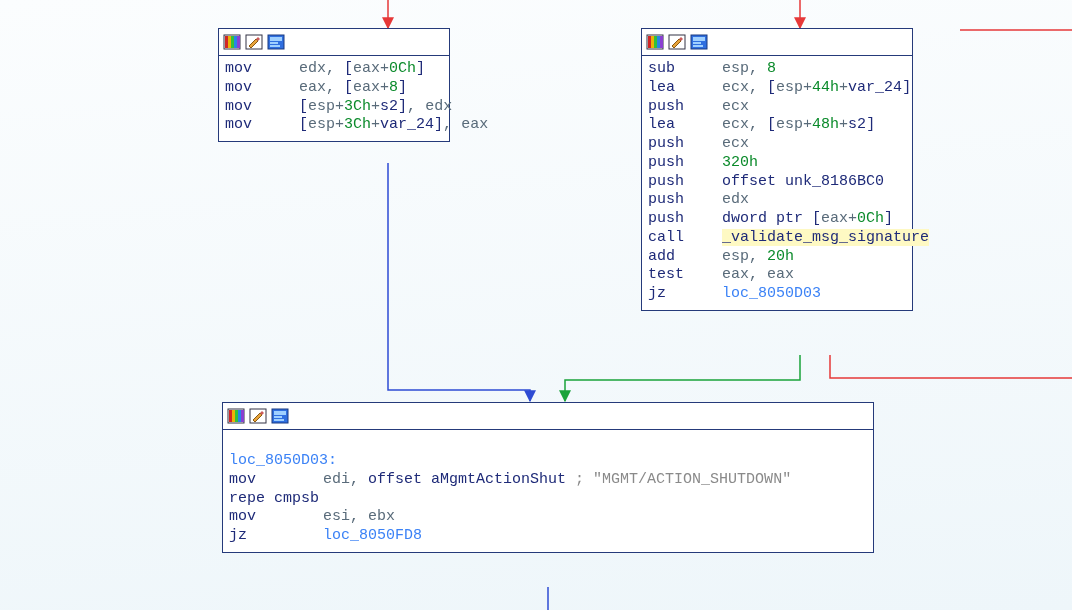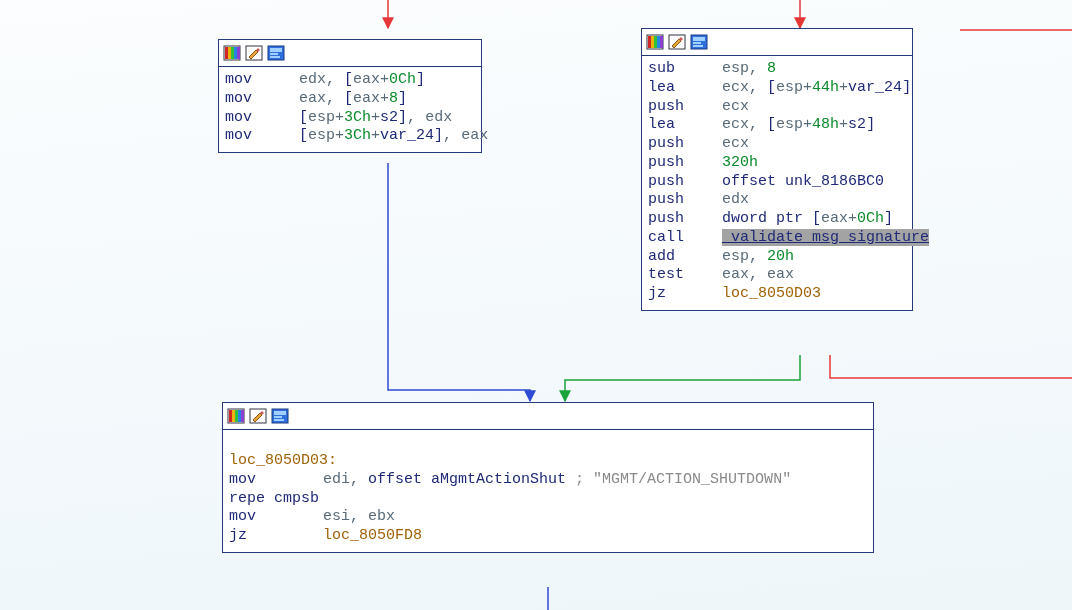--- a/index.html
+++ b/index.html
@@ -47,23 +47,23 @@
     line-height: 1.25;
   }
   .line { white-space: pre; }
   .mnem { color: #1e2a78; display: inline-block; width: 74px; }
   .mnem-wide { color: #1e2a78; display: inline-block; width: 94px; }
   .reg  { color: #596b7a; }
   .num  { color: #0a8a2a; }
   .punct{ color: #596b7a; }
   .name { color: #1e2a78; }
   .brk  { color: #1e2a78; }
-  .label{ color: #a16207; margin-top: 8px; }
+  .label{ color: #3b82f6; margin-top: 8px; }
   .comment { color: #8a8a8a; }
-  .hl-y { background: #a3a3a3; text-decoration: underline; }
+  .hl-y { background: #fef9c3; }
 </style>
 </head>
 <body>
 
 <svg class="edges" viewBox="0 0 1072 610">
   <defs>
     <marker id="arr-red" viewBox="0 0 10 10" refX="9" refY="5" markerWidth="8" markerHeight="8" orient="auto">
       <path d="M0,0 L10,5 L0,10 z" fill="#e63838"></path>
     </marker>
     <marker id="arr-blue" viewBox="0 0 10 10" refX="9" refY="5" markerWidth="8" markerHeight="8" orient="auto">
@@ -82,21 +82,21 @@
 
   <polyline points="388,163 388,390 530,390 530,401" fill="none" stroke="#2e4bd3" stroke-width="1.5" marker-end="url(#arr-blue)"></polyline>
 
   <polyline points="800,355 800,380 565,380 565,401" fill="none" stroke="#1aa33a" stroke-width="1.5" marker-end="url(#arr-green)"></polyline>
 
   <polyline points="830,355 830,378 1072,378" fill="none" stroke="#e63838" stroke-width="1.5"></polyline>
 
   <line x1="548" y1="587" x2="548" y2="610" stroke="#2e4bd3" stroke-width="1.5"></line>
 </svg>
 
-<div class="node" id="node-a" style="left:218px; top:39px; width:264px;">
+<div class="node" id="node-a" style="left:218px; top:28px; width:232px;">
   <div class="node-header">
     <span class="icon">
         <svg width="18" height="18">
           <rect x="1" y="2" width="16" height="14" fill="#fff" stroke="#334"></rect>
           <rect x="2" y="3" width="3" height="12" fill="#d02626"></rect>
           <rect x="5" y="3" width="3" height="12" fill="#eab308"></rect>
           <rect x="8" y="3" width="3" height="12" fill="#32c13a"></rect>
           <rect x="11" y="3" width="3" height="12" fill="#2785e6"></rect>
           <rect x="14" y="3" width="3" height="12" fill="#8a3fd1"></rect>
         </svg>

